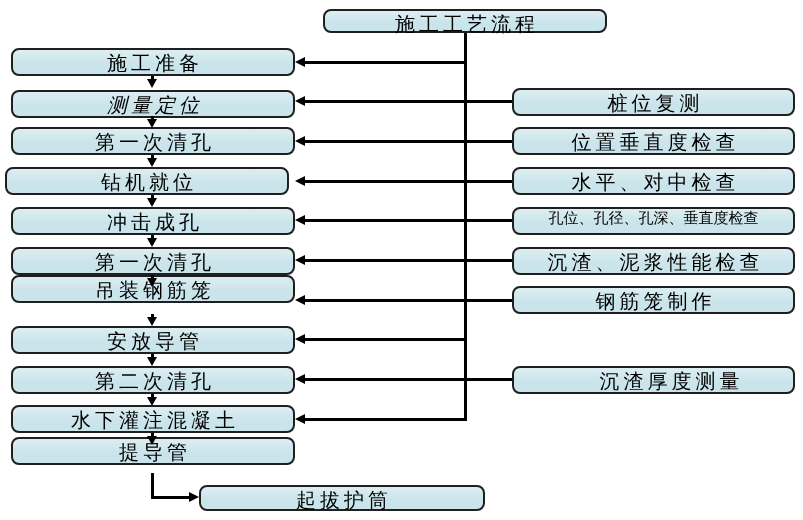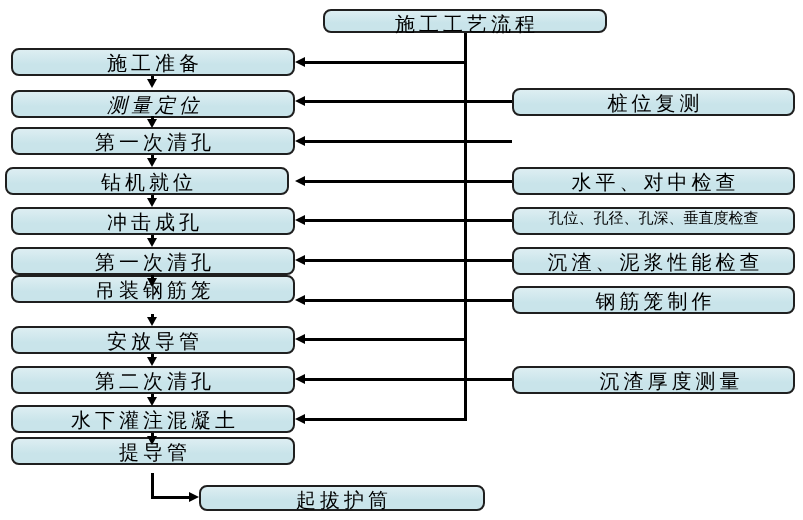--- a/index.html
+++ b/index.html
@@ -66,20 +66,23 @@
     </div>
     <div class="node" style="left: 11px; top: 405.3px; width: 284px; height: 28px;">
       <span class="node-label">水下灌注混凝土</span>
     </div>
     <div class="node" style="left: 11px; top: 437px; width: 284px; height: 28px;">
       <span class="node-label">提导管</span>
     </div>
     <div class="node" style="left: 512px; top: 87.7px; width: 283px; height: 28px;">
       <span class="node-label">桩位复测</span>
     </div>
+    <div class="node" style="left: 512px; top: 127.4px; width: 283px; height: 28px;">
+      <span class="node-label">位置垂直度检查</span>
+    </div>
     <div class="node" style="left: 512px; top: 167.1px; width: 283px; height: 28px;">
       <span class="node-label">水平、对中检查</span>
     </div>
     <div class="node small" style="left: 512px; top: 206.8px; width: 283px; height: 28px;">
       <span class="node-label">孔位、孔径、孔深、垂直度检查</span>
     </div>
     <div class="node" style="left: 512px; top: 246.5px; width: 283px; height: 28px;">
       <span class="node-label">沉渣、泥浆性能检查</span>
     </div>
     <div class="node" style="left: 512px; top: 286.2px; width: 283px; height: 28px;">

